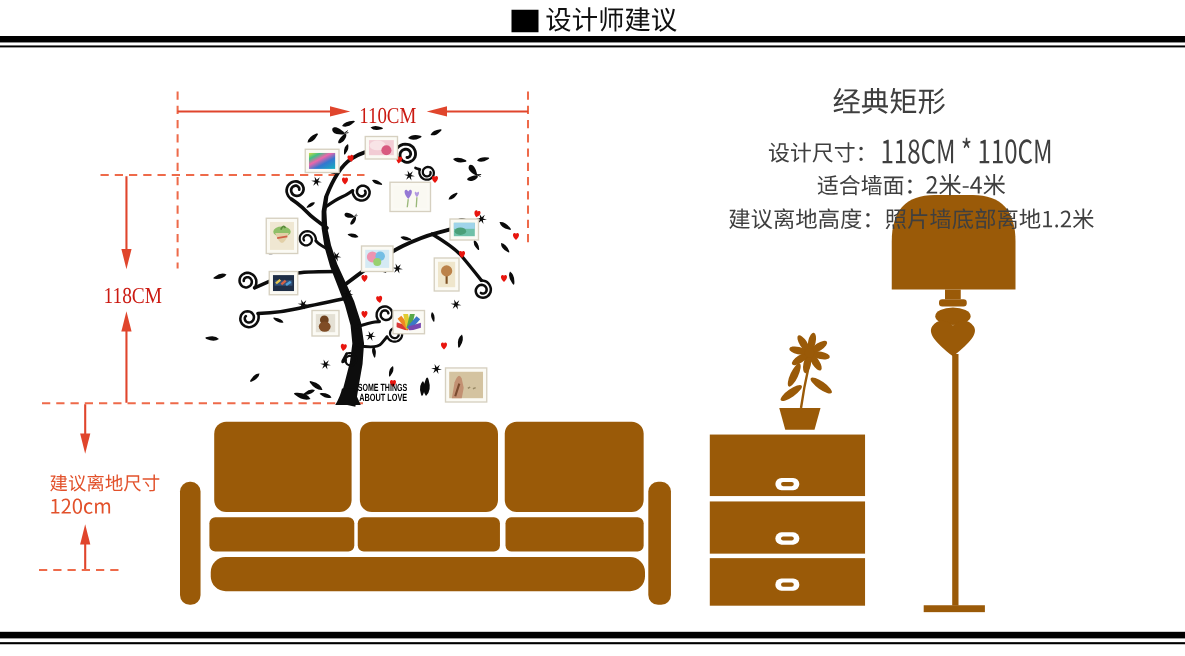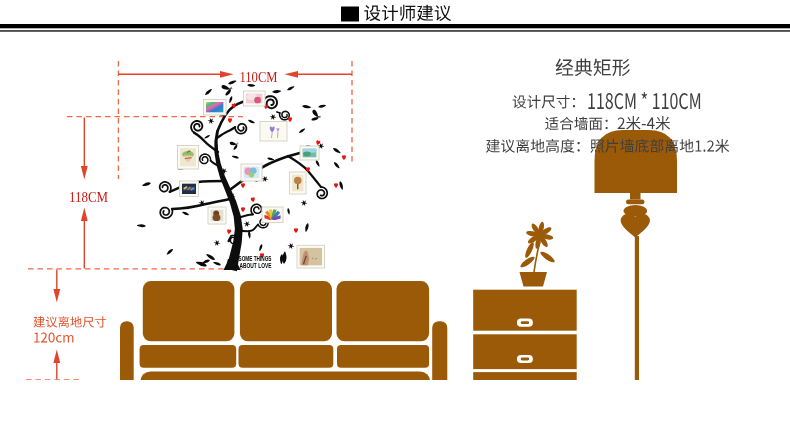--- a/index.html
+++ b/index.html
@@ -1,12 +1,12 @@
 <!DOCTYPE html>
-<html><head><meta charset="utf-8"><style>html,body{margin:0;padding:0;background:#fff;}#page{position:relative;width:790px;height:380px;overflow:hidden;font-family:"Liberation Sans",sans-serif;text-align:center;}</style></head><body>
+<html><head><meta charset="utf-8"><style>html,body{margin:0;padding:0;background:#fff;}#page{position:relative;width:790px;height:437px;overflow:hidden;font-family:"Liberation Sans",sans-serif;text-align:center;}</style></head><body>
 <div id="page">
 <svg xmlns="http://www.w3.org/2000/svg" width="790" height="437" viewBox="0 0 790 437" style="position:absolute;top:0;left:0">
 
 <rect x="0" y="0" width="790" height="437" fill="#ffffff"></rect>
 
 <rect x="341" y="6.5" width="18" height="15" fill="#000000"></rect>
 
 <path transform="translate(363.5,19.6)" d="M2.1 -13.7C3.1 -12.8 4.3 -11.7 4.8 -10.9L5.7 -11.8C5.1 -12.5 4.0 -13.7 3.0 -14.5ZM0.8 -9.3V-8.0H3.2V-1.7C3.2 -0.9 2.7 -0.3 2.4 -0.1C2.6 0.2 3.0 0.7 3.1 1.1C3.3 0.7 3.8 0.4 7.0 -2.0C6.8 -2.2 6.6 -2.7 6.5 -3.1L4.5 -1.7V-9.3ZM8.6 -14.2V-12.2C8.6 -10.9 8.3 -9.4 5.9 -8.4C6.2 -8.2 6.6 -7.7 6.8 -7.4C9.3 -8.6 9.9 -10.5 9.9 -12.2V-12.9H13.0V-10.1C13.0 -8.7 13.3 -8.3 14.5 -8.3C14.7 -8.3 15.5 -8.3 15.8 -8.3C16.2 -8.3 16.5 -8.3 16.7 -8.3C16.7 -8.6 16.6 -9.2 16.6 -9.5C16.4 -9.4 16.0 -9.4 15.8 -9.4C15.6 -9.4 14.8 -9.4 14.6 -9.4C14.3 -9.4 14.3 -9.6 14.3 -10.1V-14.2ZM14.2 -5.8C13.5 -4.4 12.6 -3.2 11.4 -2.3C10.2 -3.2 9.3 -4.4 8.7 -5.8ZM6.8 -7.0V-5.8H7.7L7.4 -5.7C8.1 -4.1 9.1 -2.7 10.4 -1.5C9.1 -0.7 7.6 -0.1 6.0 0.3C6.2 0.5 6.5 1.1 6.6 1.4C8.3 1.0 10.0 0.3 11.4 -0.7C12.7 0.3 14.3 1.0 16.1 1.5C16.3 1.1 16.7 0.6 16.9 0.3C15.3 -0.1 13.7 -0.7 12.5 -1.5C14.0 -2.8 15.2 -4.5 15.9 -6.7L15.0 -7.1L14.8 -7.0Z M20.0 -13.6C21.0 -12.8 22.2 -11.6 22.8 -10.9L23.7 -11.8C23.1 -12.6 21.8 -13.7 20.9 -14.5ZM18.4 -9.3V-8.0H21.2V-1.6C21.2 -0.9 20.7 -0.4 20.3 -0.1C20.6 0.1 20.9 0.7 21.0 1.1C21.3 0.7 21.8 0.3 25.2 -2.0C25.0 -2.3 24.8 -2.9 24.7 -3.2L22.5 -1.7V-9.3ZM28.6 -14.7V-8.9H24.1V-7.6H28.6V1.4H30.0V-7.6H34.5V-8.9H30.0V-14.7Z M39.7 -14.8V-7.7C39.7 -4.6 39.4 -1.7 37.0 0.5C37.3 0.7 37.7 1.1 37.9 1.4C40.6 -1.0 40.9 -4.2 40.9 -7.7V-14.8ZM36.9 -12.8V-4.2H38.1V-12.8ZM42.6 -10.5V-1.1H43.8V-9.3H46.2V1.4H47.4V-9.3H50.0V-2.7C50.0 -2.5 49.9 -2.4 49.7 -2.4C49.5 -2.4 49.0 -2.4 48.3 -2.4C48.4 -2.1 48.6 -1.6 48.7 -1.2C49.6 -1.2 50.3 -1.3 50.7 -1.5C51.1 -1.7 51.2 -2.0 51.2 -2.6V-10.5H47.4V-12.7H51.9V-13.9H41.9V-12.7H46.2V-10.5Z M59.7 -13.3V-12.2H63.0V-10.9H58.6V-9.9H63.0V-8.5H59.6V-7.4H63.0V-6.1H59.5V-5.1H63.0V-3.7H58.7V-2.6H63.0V-0.9H64.3V-2.6H69.3V-3.7H64.3V-5.1H68.6V-6.1H64.3V-7.4H68.2V-9.9H69.4V-10.9H68.2V-13.3H64.3V-14.8H63.0V-13.3ZM64.3 -9.9H67.0V-8.5H64.3ZM64.3 -10.9V-12.2H67.0V-10.9ZM54.5 -6.9C54.5 -7.1 54.9 -7.3 55.2 -7.5H57.3C57.1 -5.9 56.8 -4.6 56.3 -3.4C55.8 -4.1 55.5 -5.0 55.2 -6.0L54.2 -5.7C54.6 -4.2 55.1 -3.1 55.8 -2.2C55.2 -1.1 54.4 -0.1 53.5 0.5C53.7 0.7 54.2 1.2 54.4 1.4C55.3 0.8 56.0 -0.1 56.6 -1.2C58.5 0.5 61.1 1.0 64.3 1.0H69.2C69.3 0.6 69.5 0.0 69.7 -0.2C68.8 -0.2 65.0 -0.2 64.3 -0.2C61.3 -0.2 58.9 -0.6 57.2 -2.3C57.9 -4.0 58.4 -6.0 58.7 -8.5L57.9 -8.7L57.7 -8.7H56.2C57.1 -10.0 58.0 -11.6 58.7 -13.3L57.9 -13.9L57.5 -13.7H53.9V-12.5H57.0C56.3 -10.9 55.4 -9.5 55.1 -9.1C54.7 -8.5 54.3 -8.1 54.0 -8.0C54.1 -7.7 54.4 -7.2 54.5 -6.9Z M79.9 -14.0C80.6 -12.8 81.4 -11.2 81.7 -10.2L82.9 -10.8C82.6 -11.8 81.8 -13.3 81.0 -14.4ZM72.4 -13.6C73.2 -12.7 74.1 -11.6 74.6 -10.8L75.6 -11.7C75.1 -12.4 74.1 -13.5 73.3 -14.3ZM85.0 -13.7C84.5 -10.0 83.5 -6.7 81.7 -4.1C79.9 -6.6 78.8 -9.8 78.2 -13.5L76.9 -13.3C77.7 -9.1 78.8 -5.6 80.8 -3.0C79.5 -1.6 77.9 -0.4 75.9 0.4C76.1 0.7 76.5 1.2 76.7 1.5C78.7 0.6 80.3 -0.6 81.6 -2.0C82.9 -0.5 84.6 0.7 86.6 1.5C86.8 1.1 87.3 0.6 87.6 0.3C85.5 -0.4 83.8 -1.6 82.5 -3.0C84.6 -5.9 85.7 -9.5 86.4 -13.5ZM71.2 -9.3V-8.0H73.7V-1.8C73.7 -0.9 73.2 -0.3 72.9 0.0C73.2 0.2 73.6 0.7 73.7 1.0C74.0 0.6 74.4 0.2 77.5 -2.0C77.4 -2.2 77.2 -2.7 77.1 -3.1L75.0 -1.6V-9.3Z" fill="#111111"></path>
 
 <rect x="0" y="24" width="790" height="4.3" fill="#000000"></rect>

